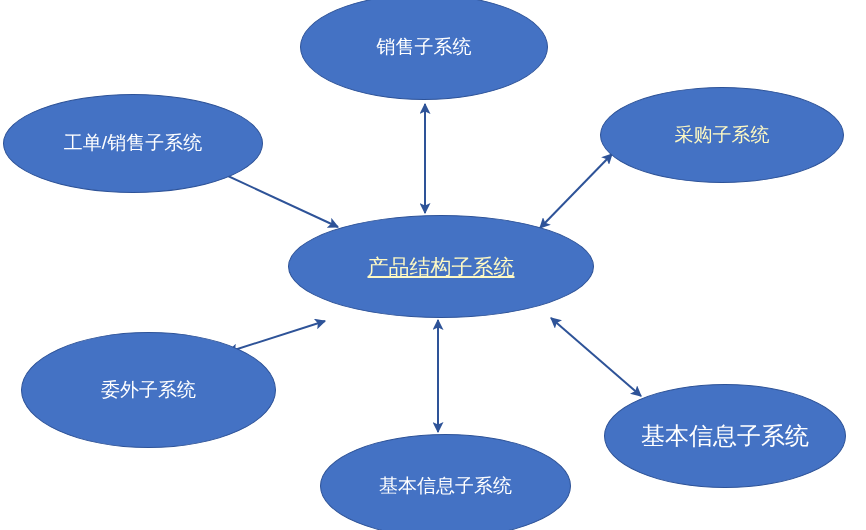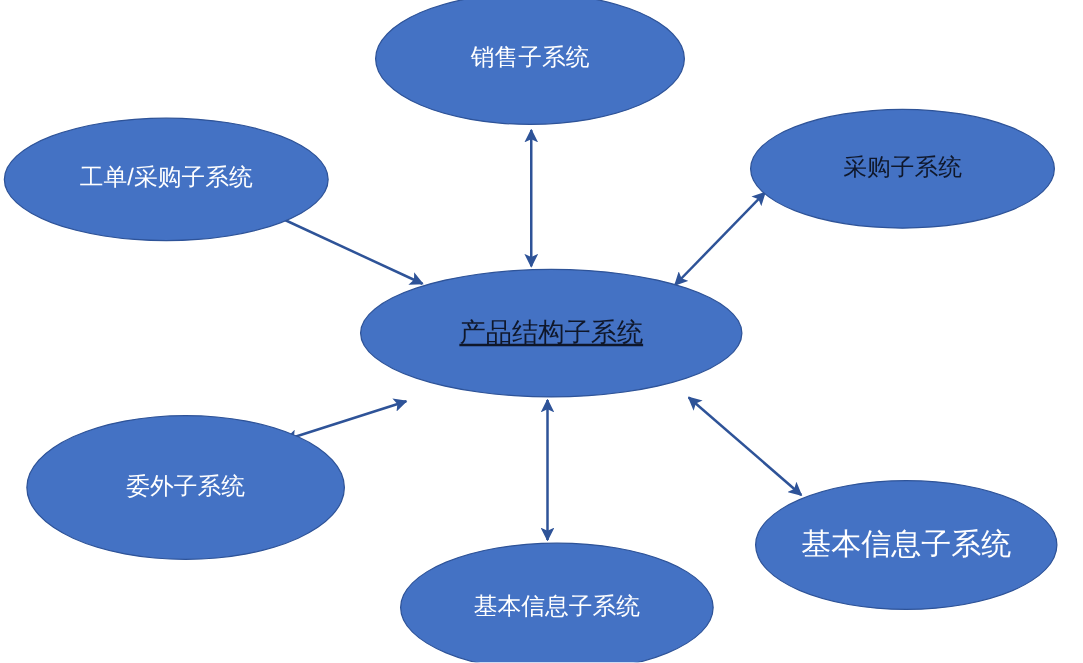--- a/index.html
+++ b/index.html
@@ -65,30 +65,30 @@
         <line x1="338" y1="227" x2="215" y2="170" stroke="#2E5398" stroke-width="2" marker-end="url(#arrow-end)" marker-start="url(#arrow-start)"></line>
         <line x1="540" y1="228" x2="612" y2="154" stroke="#2E5398" stroke-width="2" marker-end="url(#arrow-end)" marker-start="url(#arrow-start)"></line>
         <line x1="325" y1="321" x2="228" y2="352" stroke="#2E5398" stroke-width="2" marker-end="url(#arrow-end)" marker-start="url(#arrow-start)"></line>
         <line x1="438" y1="320" x2="438" y2="432" stroke="#2E5398" stroke-width="2" marker-end="url(#arrow-end)" marker-start="url(#arrow-start)"></line>
         <line x1="551" y1="318" x2="641" y2="396" stroke="#2E5398" stroke-width="2" marker-end="url(#arrow-end)" marker-start="url(#arrow-start)"></line>
       </g>
   </svg>
 
   <div id="nodes-layer">
       <div class="node" style="left: 288px; top: 215px; width: 306px; height: 103px; background: rgb(68, 114, 196); border: 1px solid rgb(46, 83, 152);">
-        <span class="node-label" style="color: #0f172a; font-size: 21px; text-decoration: underline;">产品结构子系统</span>
+        <span class="node-label" style="color: #fef9c3; font-size: 21px; text-decoration: underline;">产品结构子系统</span>
       </div>
       <div class="node" style="left: 300px; top: -6px; width: 248px; height: 106px; background: rgb(68, 114, 196); border: 1px solid rgb(46, 83, 152);">
         <span class="node-label" style="color: rgb(255, 255, 255); font-size: 19px;">销售子系统</span>
       </div>
       <div class="node" style="left: 3px; top: 94px; width: 260px; height: 99px; background: rgb(68, 114, 196); border: 1px solid rgb(46, 83, 152);">
-        <span class="node-label" style="color: rgb(255, 255, 255); font-size: 19px;">工单/采购子系统</span>
+        <span class="node-label" style="color: rgb(255, 255, 255); font-size: 19px;">工单/销售子系统</span>
       </div>
       <div class="node" style="left: 600px; top: 87px; width: 244px; height: 96px; background: rgb(68, 114, 196); border: 1px solid rgb(46, 83, 152);">
-        <span class="node-label" style="color: #0f172a; font-size: 19px;">采购子系统</span>
+        <span class="node-label" style="color: #fef9c3; font-size: 19px;">采购子系统</span>
       </div>
       <div class="node" style="left: 21px; top: 332px; width: 255px; height: 116px; background: rgb(68, 114, 196); border: 1px solid rgb(46, 83, 152);">
         <span class="node-label" style="color: rgb(255, 255, 255); font-size: 19px;">委外子系统</span>
       </div>
       <div class="node" style="left: 320px; top: 434px; width: 251px; height: 104px; background: rgb(68, 114, 196); border: 1px solid rgb(46, 83, 152);">
         <span class="node-label" style="color: rgb(255, 255, 255); font-size: 19px;">基本信息子系统</span>
       </div>
       <div class="node" style="left: 604px; top: 384px; width: 242px; height: 104px; background: rgb(68, 114, 196); border: 1px solid rgb(46, 83, 152);">
         <span class="node-label" style="color: rgb(255, 255, 255); font-size: 24px;">基本信息子系统</span>
       </div>

